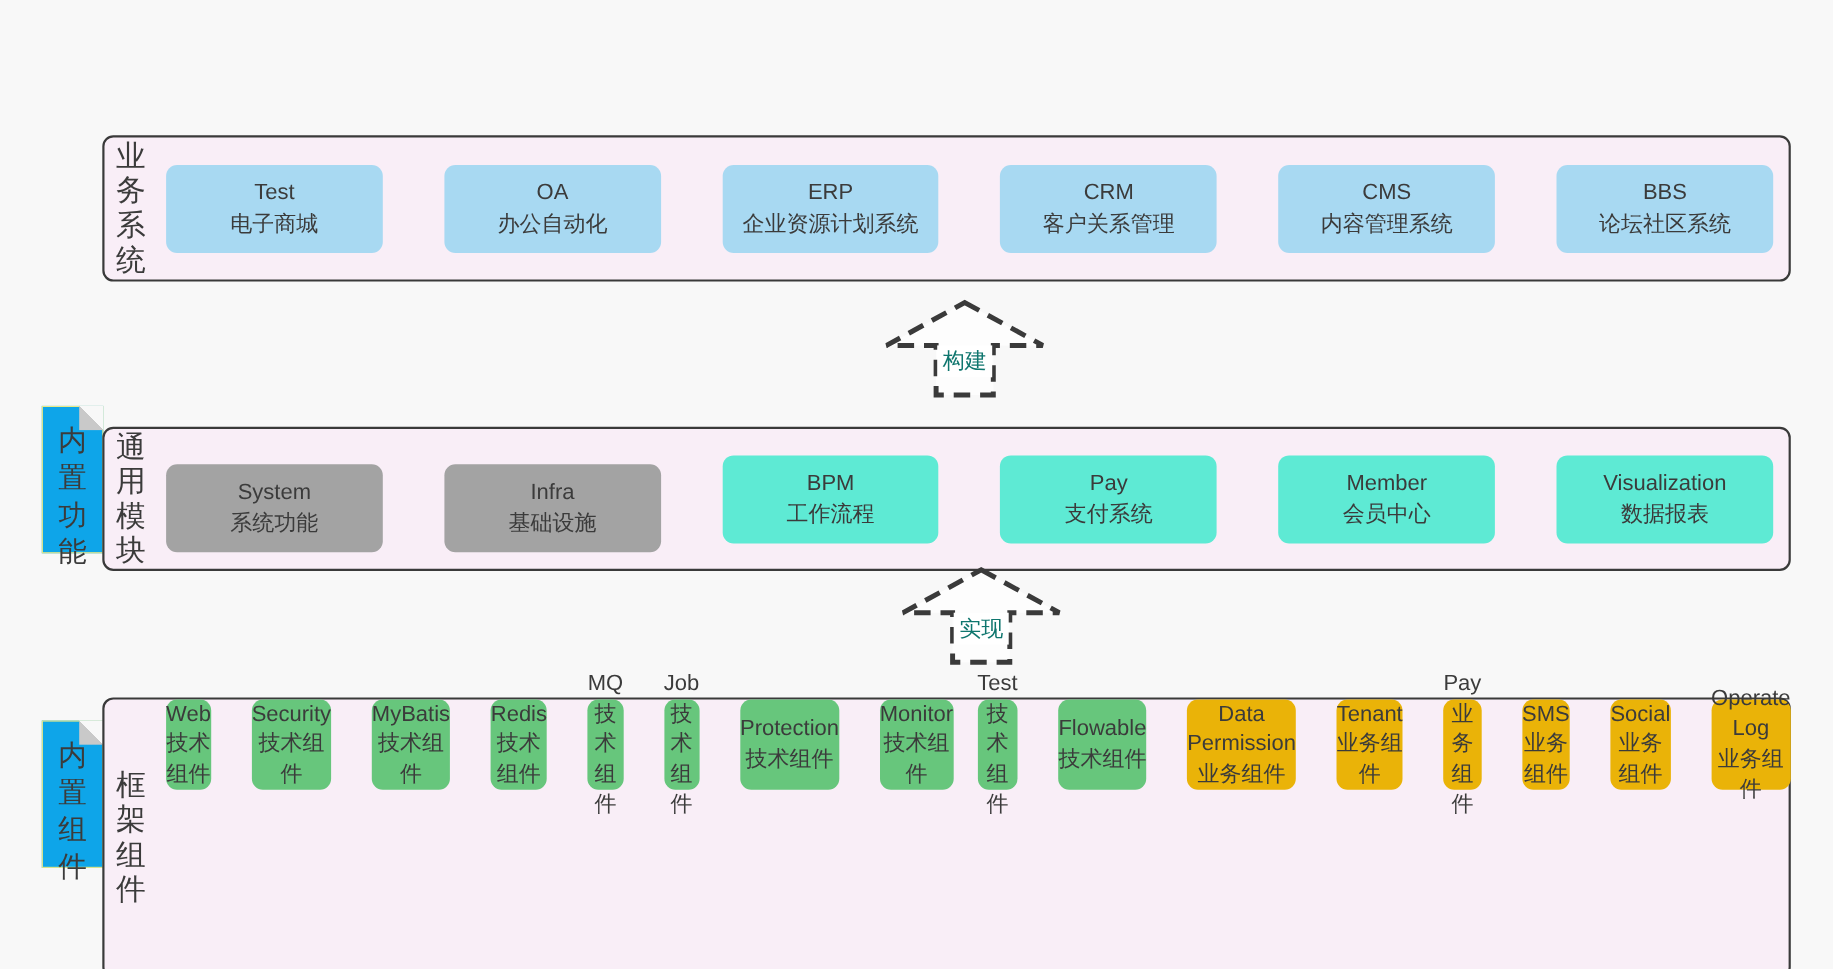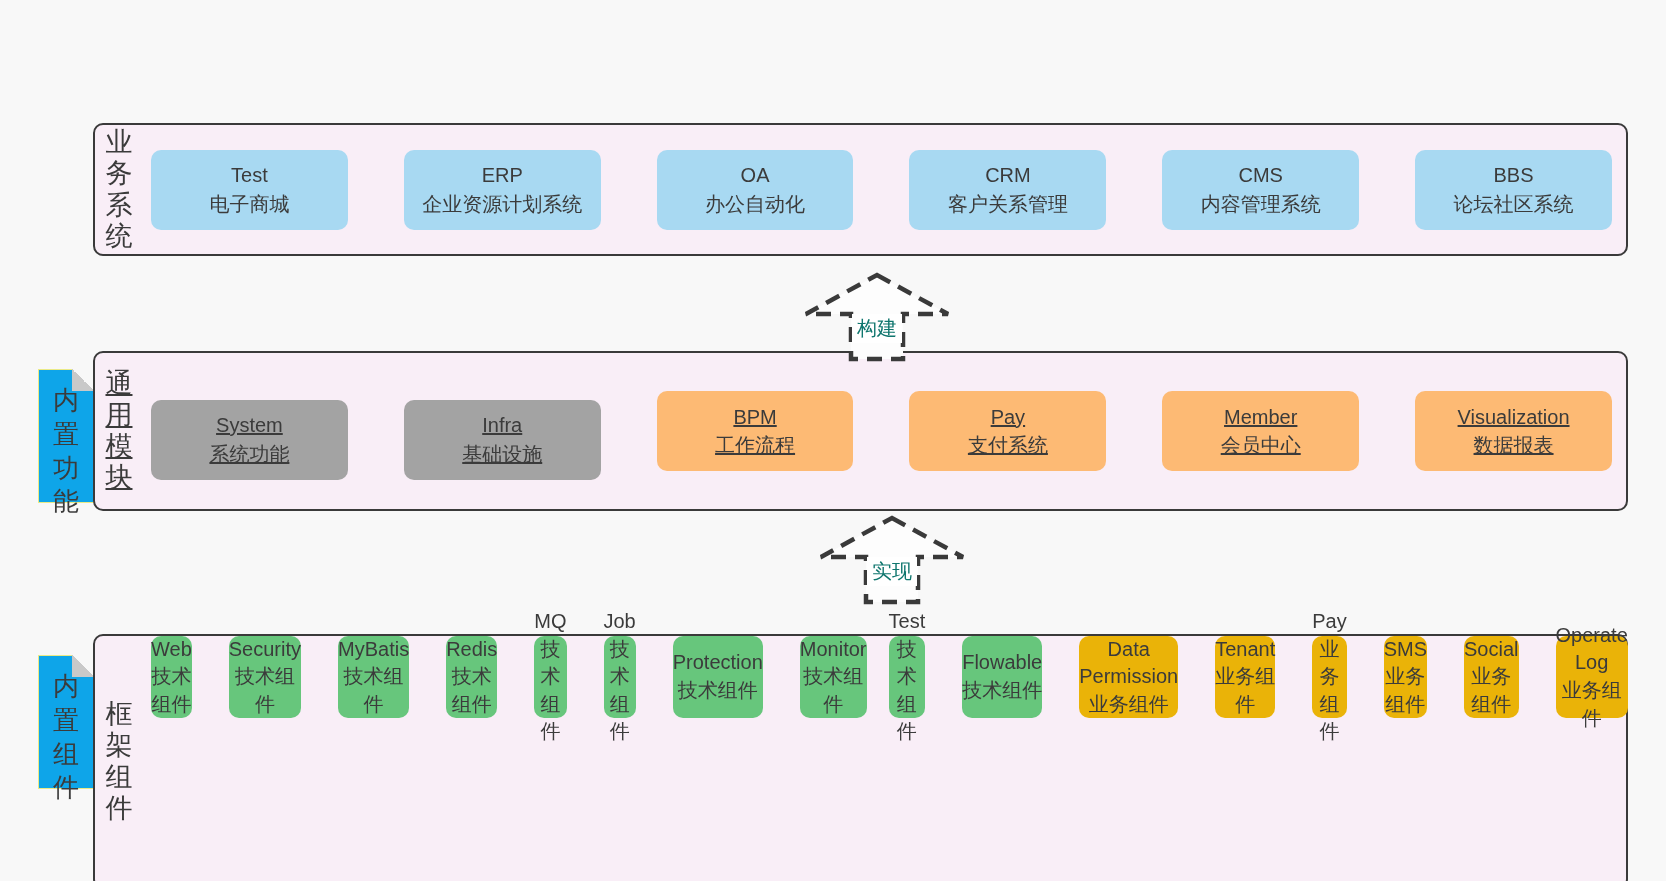--- a/index.html
+++ b/index.html
@@ -13,21 +13,21 @@
   
   .panel {
     position:absolute; left:93px; width:1535px;
     background:#f9eef7;
     border:2px solid #3a3a3a; border-radius:10px;
     box-sizing:border-box;
     display:flex; align-items:stretch;
     z-index:1;
   }
   #panel-business  { top:123px; height:133px; }
-  #panel-modules   { top:351px; height:160px;text-decoration:underline; }
+  #panel-modules   { top:388px; height:131px; }
   #panel-framework { top:634px; height:255px; }
 
   .panel-label {
     flex:0 0 48px;
     display:flex; align-items:center; justify-content:center;
     font-size:27px; color:#3b3b3b;
   }
   .vtext {
     display:block; width:1.15em;
     text-align:center; word-break:break-all; line-height:1.16;
@@ -38,21 +38,21 @@
     gap:56px; padding:0 14px 0 8px;
   }
   .box {
     flex:1; height:80px; border-radius:10px;
     display:flex; flex-direction:column; align-items:center; justify-content:center;
     font-size:20px; line-height:1.42; text-align:center;
     color:#3b3b3b;
   }
   .blue   { background:#a8d9f2; }
   .red    { background:#a3a3a3;margin-top:17px; }
-  .pink   { background:#fdba74; }
+  .pink   { background:#5eead4; }
   .green  { background:#67c67c; }
   .lgreen { background:#eab308; }
 
   
   .grid {
     flex:1; display:flex; flex-direction:row; justify-content:center;
     gap:22px; padding:0 14px 0 8px;
   }
   .grid .row { display:flex; gap:37px; }
   .grid .box { height:82px; line-height:1.38; }
@@ -105,26 +105,26 @@
   <section class="panel" id="panel-business">
     <div class="panel-label">
       <span class="vtext">业务系统</span>
     </div>
     <div class="boxes">
       <div class="box blue">
         <span>Test</span>
         <span>电子商城</span>
       </div>
       <div class="box blue">
+        <span>OA</span>
+        <span>办公自动化</span>
+      </div>
+      <div class="box blue">
         <span>ERP</span>
         <span>企业资源计划系统</span>
-      </div>
-      <div class="box blue">
-        <span>OA</span>
-        <span>办公自动化</span>
       </div>
       <div class="box blue">
         <span>CRM</span>
         <span>客户关系管理</span>
       </div>
       <div class="box blue">
         <span>CMS</span>
         <span>内容管理系统</span>
       </div>
       <div class="box blue">

